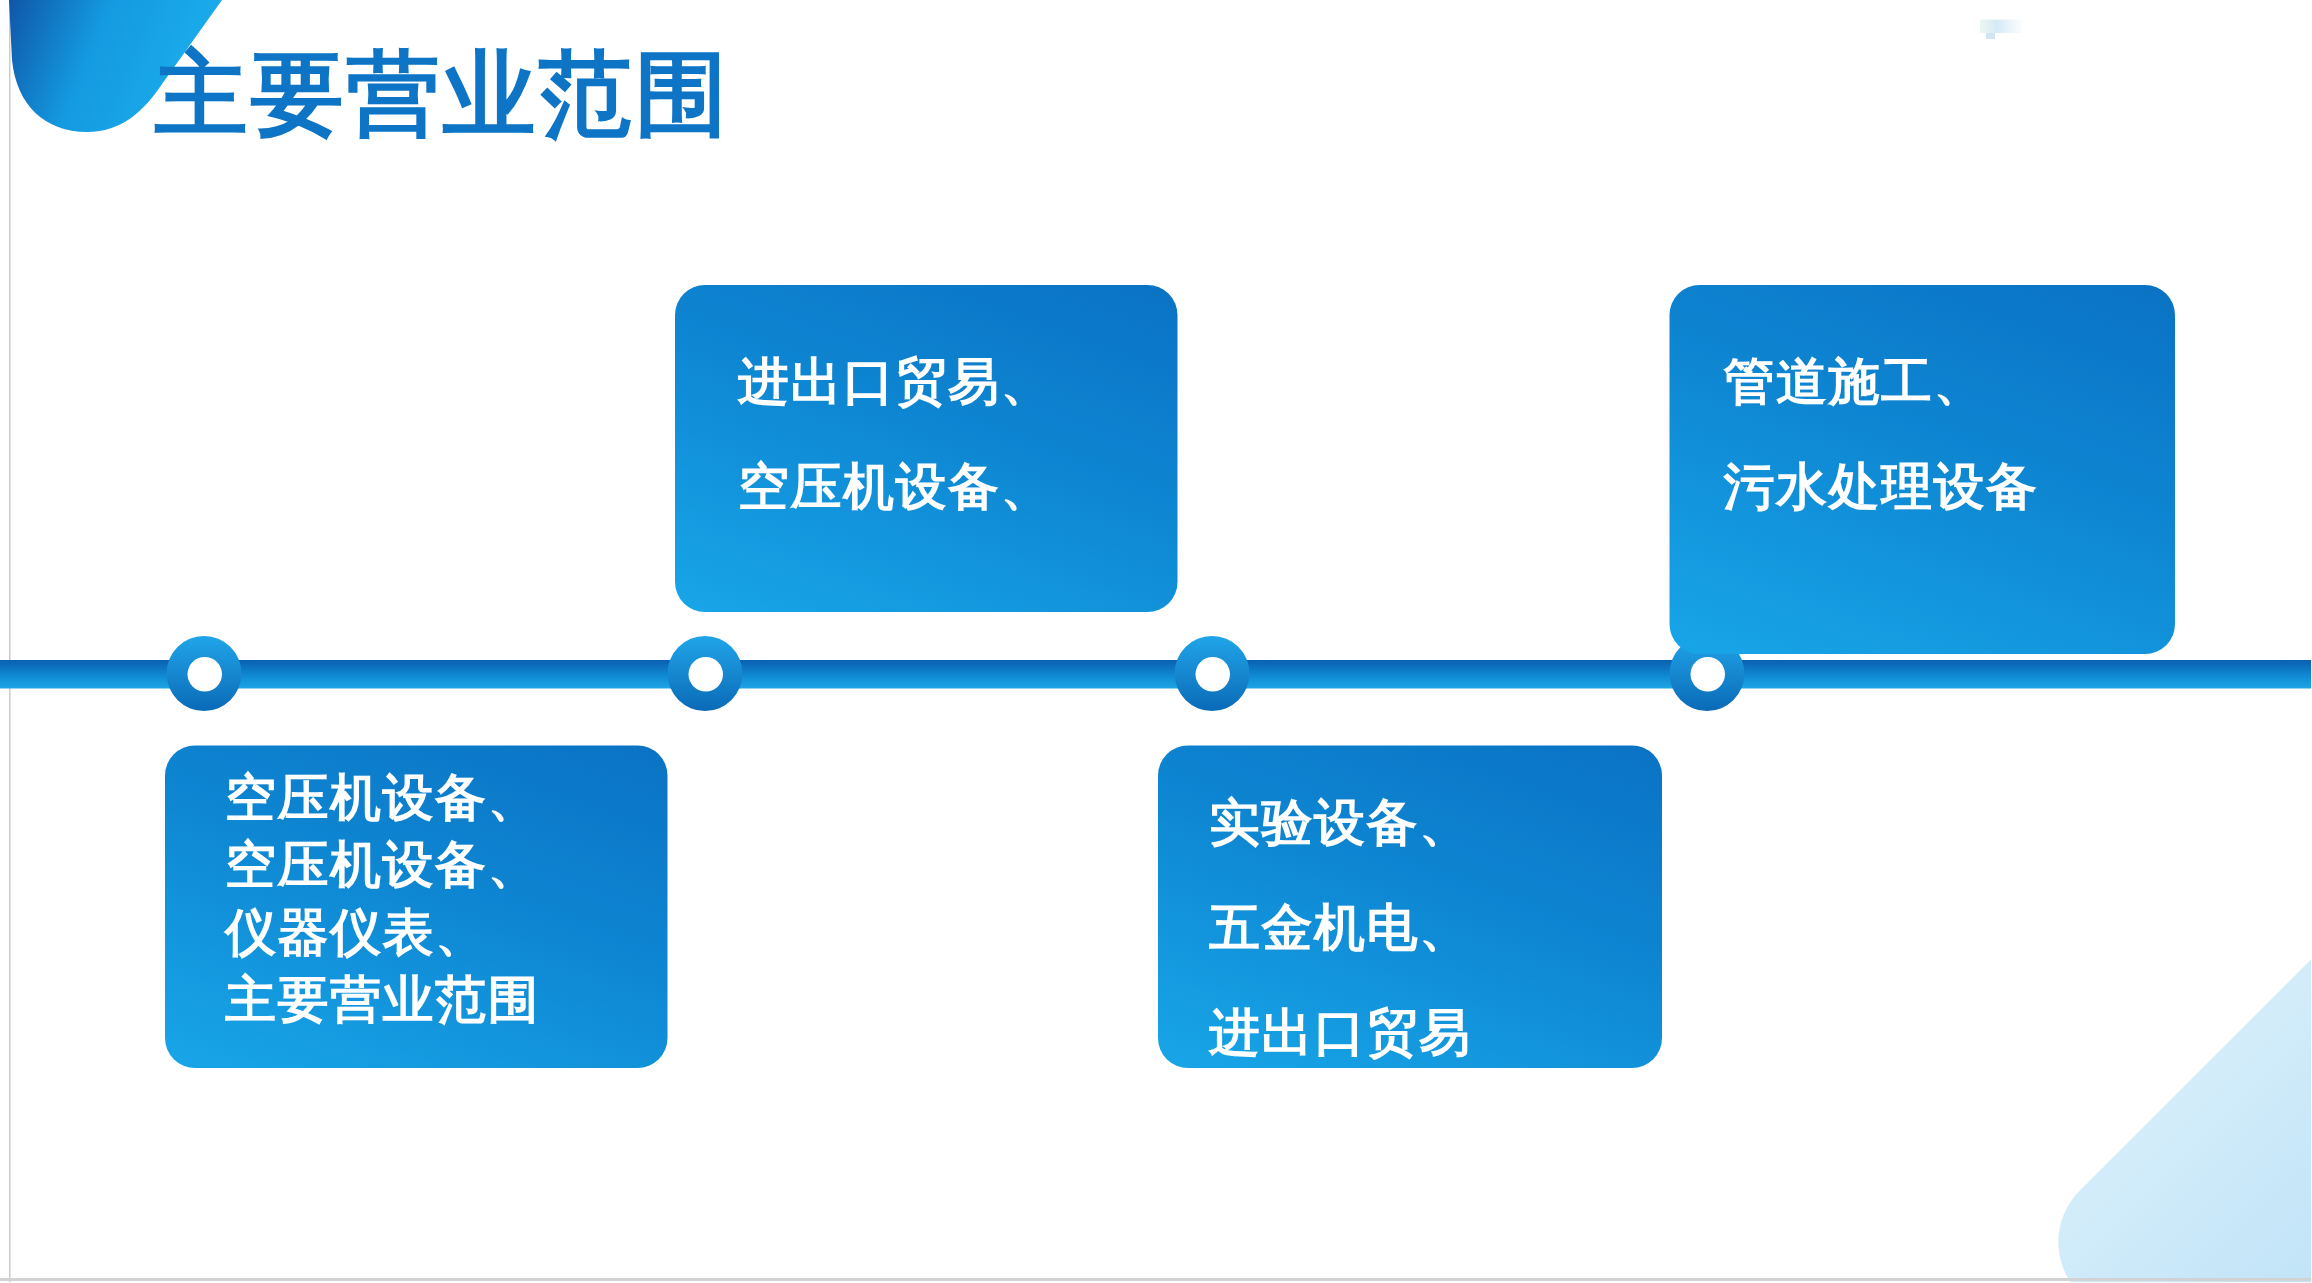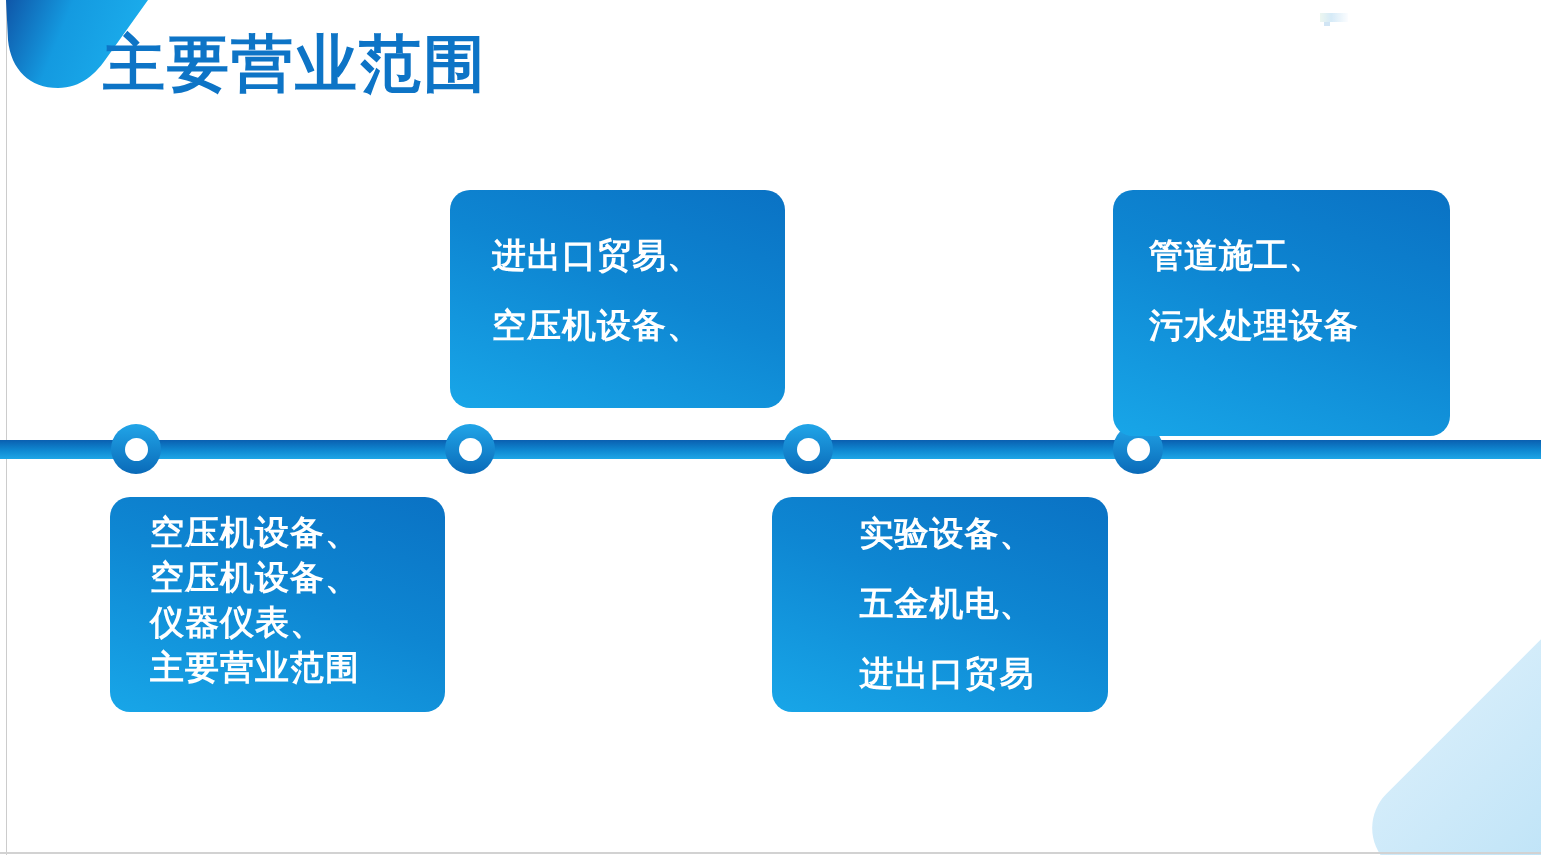--- a/index.html
+++ b/index.html
@@ -58,21 +58,21 @@
     color:#ffffff;font-weight:700;
   }
   .card .line{white-space:nowrap;letter-spacing:1px;}
   .card1{left:110px;top:497px;width:335px;height:215px;}
   .card2{left:450px;top:190px;width:335px;height:218px;}
   .card3{left:772px;top:497px;width:336px;height:215px;}
   .card4{left:1113px;top:190px;width:337px;height:246px;}
   .card-text{font-size:34px;}
   .card1 .card-text{padding:13px 20px 0 40px;line-height:45px;}
   .card2 .card-text{padding:30px 20px 0 42px;line-height:70px;}
-  .card3 .card-text{padding:1px 20px 0 34px;line-height:70px;text-align:center;}
+  .card3 .card-text{padding:17px 20px 0 34px;line-height:70px;}
   .card4 .card-text{padding:30px 20px 0 36px;line-height:70px;}
   
   .corner-br{
     position:absolute;left:1460px;top:568px;width:520px;height:520px;
     border-radius:48px;
     transform:rotate(45deg);
     background:linear-gradient(90deg,#d3ecfa 0%,#b7e0f6 45%,#9bd2f0 100%);
     z-index:2;
   }
 </style>

